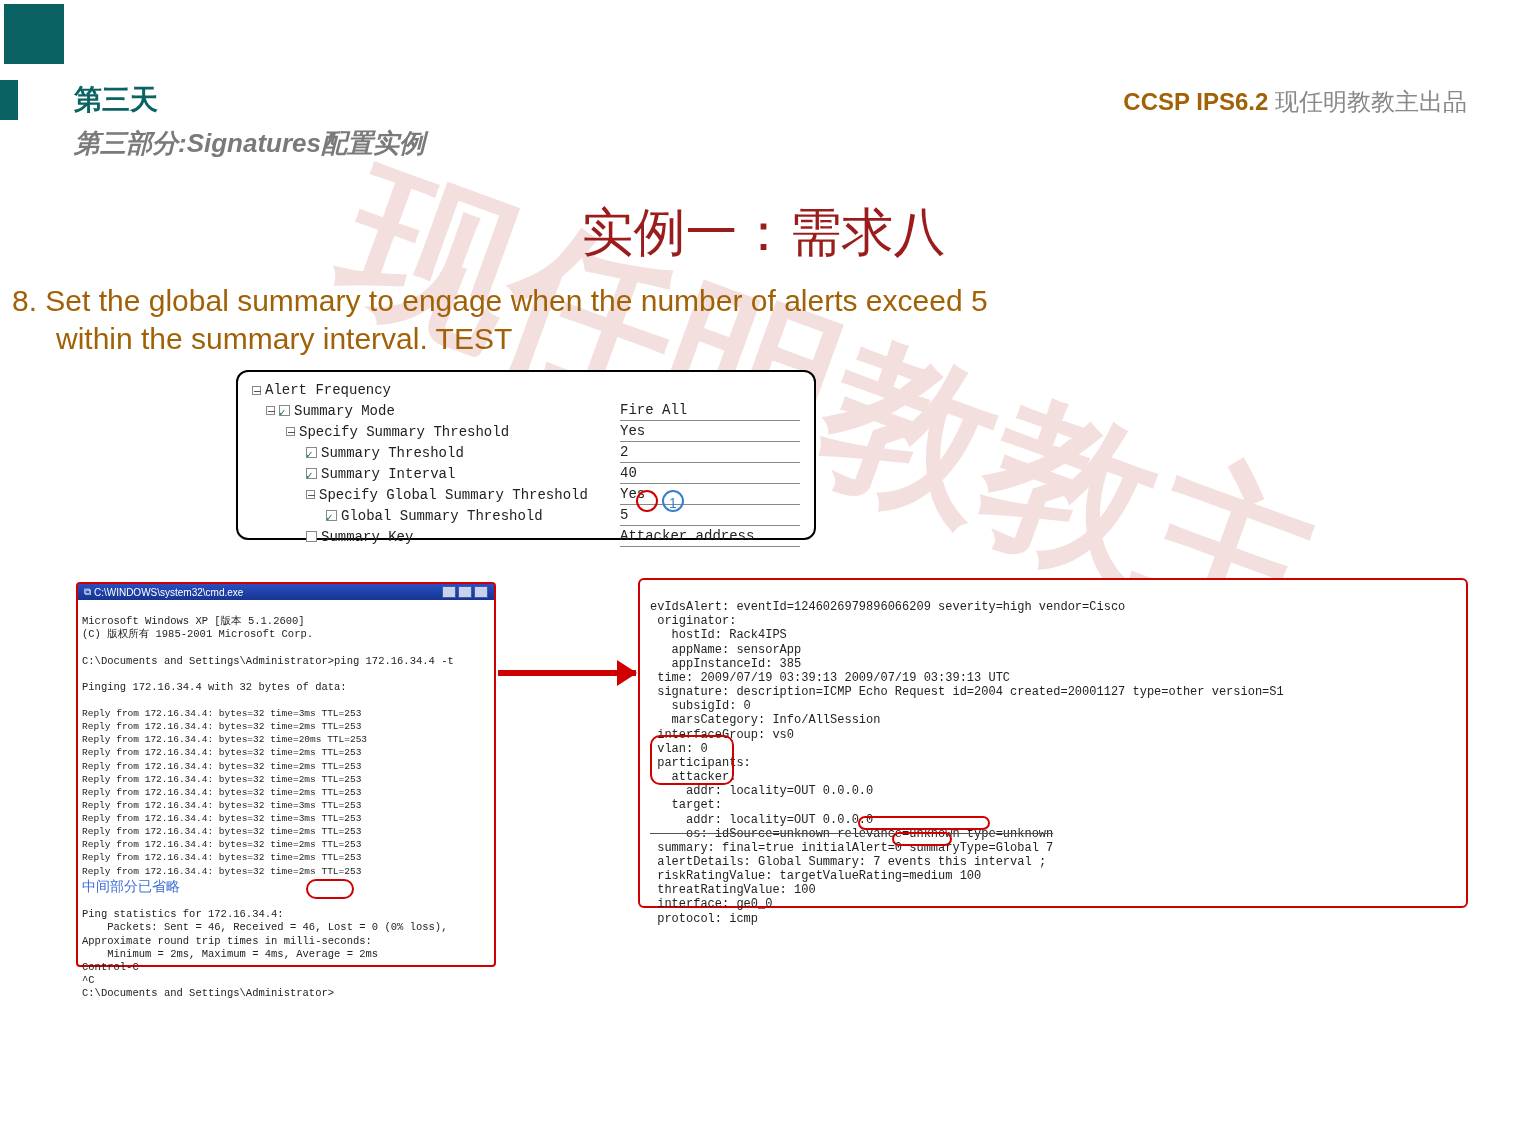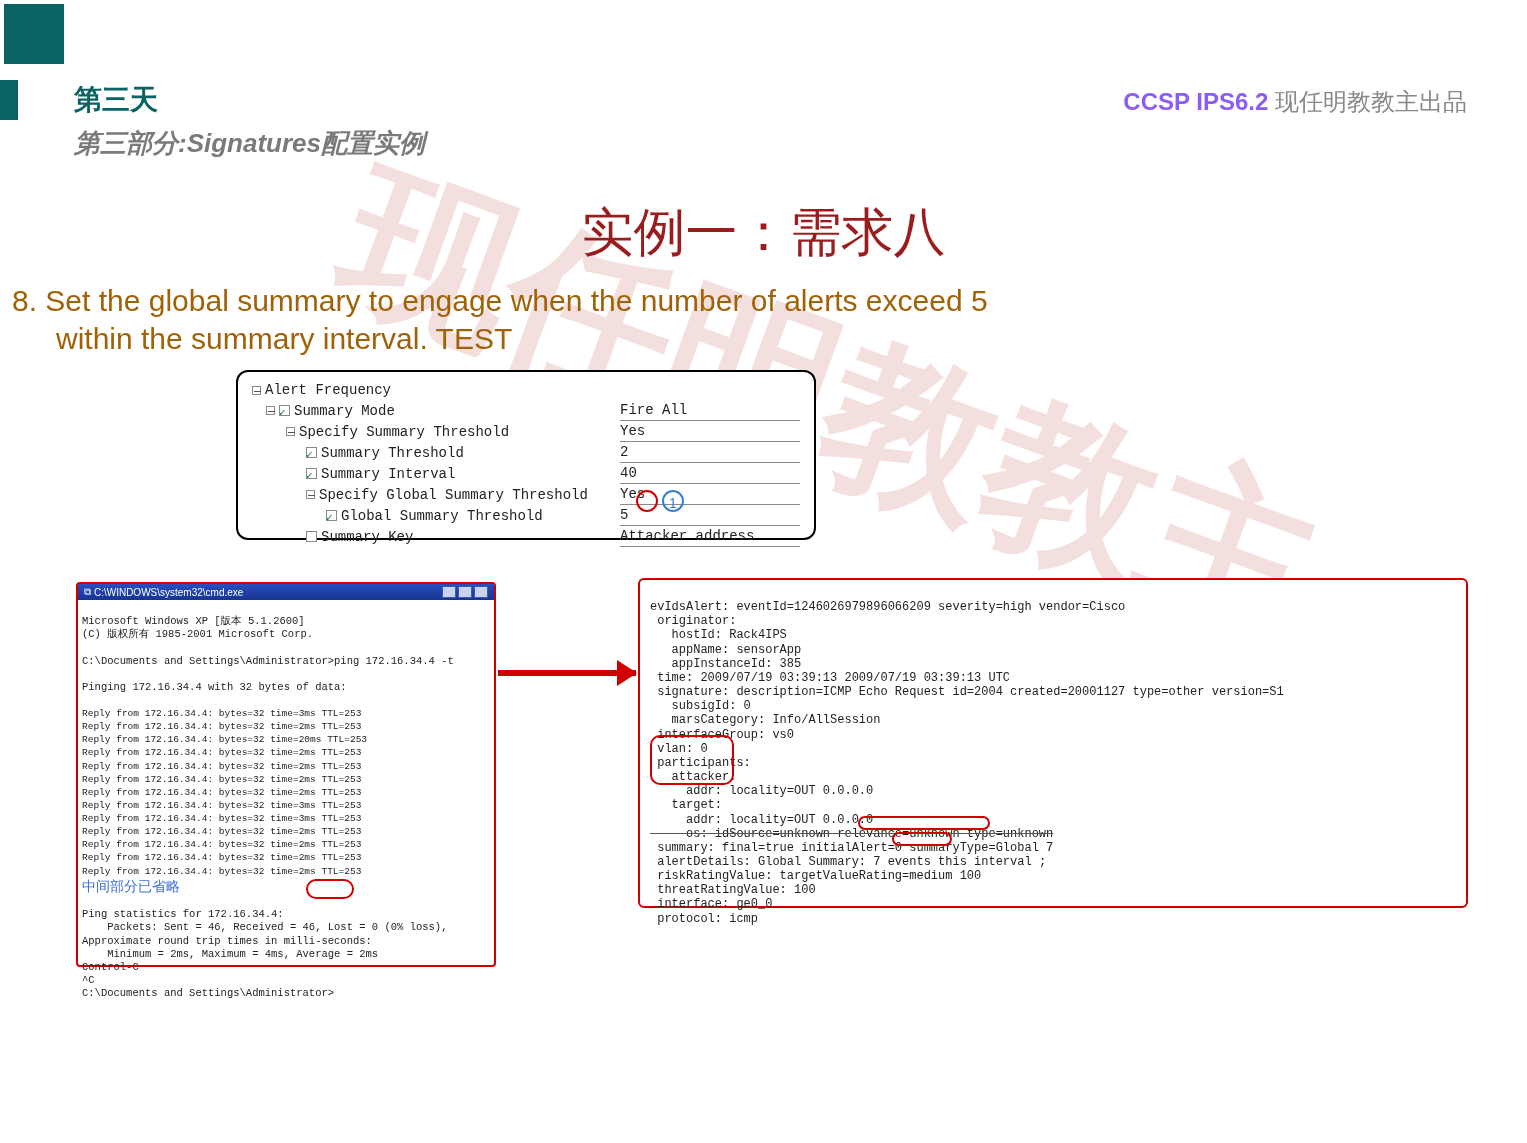--- a/index.html
+++ b/index.html
@@ -3,21 +3,21 @@
 <meta charset="utf-8">
 <style>
   * { box-sizing: border-box; }
   body { margin:0; padding:0; background:#fff; font-family:"Microsoft YaHei",Arial,sans-serif; width:1527px; height:1143px; position:relative; overflow:hidden; }
 
   
   .topbar { position:absolute; top:4px; left:4px; width:60px; height:60px; background:#0a6362; }
   .day-label { position:absolute; top:80px; left:0; border-left:18px solid #0a6362; padding-left:56px; color:#0a6362; font-size:28px; font-weight:bold; height:40px; line-height:40px; }
   .part-label { position:absolute; top:126px; left:74px; color:#7a7a7a; font-size:26px; font-weight:bold;font-style:italic; }
   .course-label { position:absolute; top:86px; right:60px; color:#888; font-size:24px; }
-  .course-label b { color:#8b5cf6; }
+  .course-label b { color:#a16207; }
 
   .title { position:absolute; top:198px; left:0; right:0; text-align:center; color:#9b1c1c; font-size:52px; font-family:"SimSun","宋体",serif; }
 
   .req-text { position:absolute; top:282px; left:12px; right:30px; font-size:30px; color:#a16207; line-height:1.25; }
   .req-text .indent { margin-left:44px; }
 
   
   .watermark { position:absolute; top:290px; left:320px; font-size:170px; color:rgba(180,40,40,0.15); font-family:"KaiTi","STKaiti",serif; transform:rotate(20deg); white-space:nowrap; pointer-events:none; font-weight:bold; }
 
   

